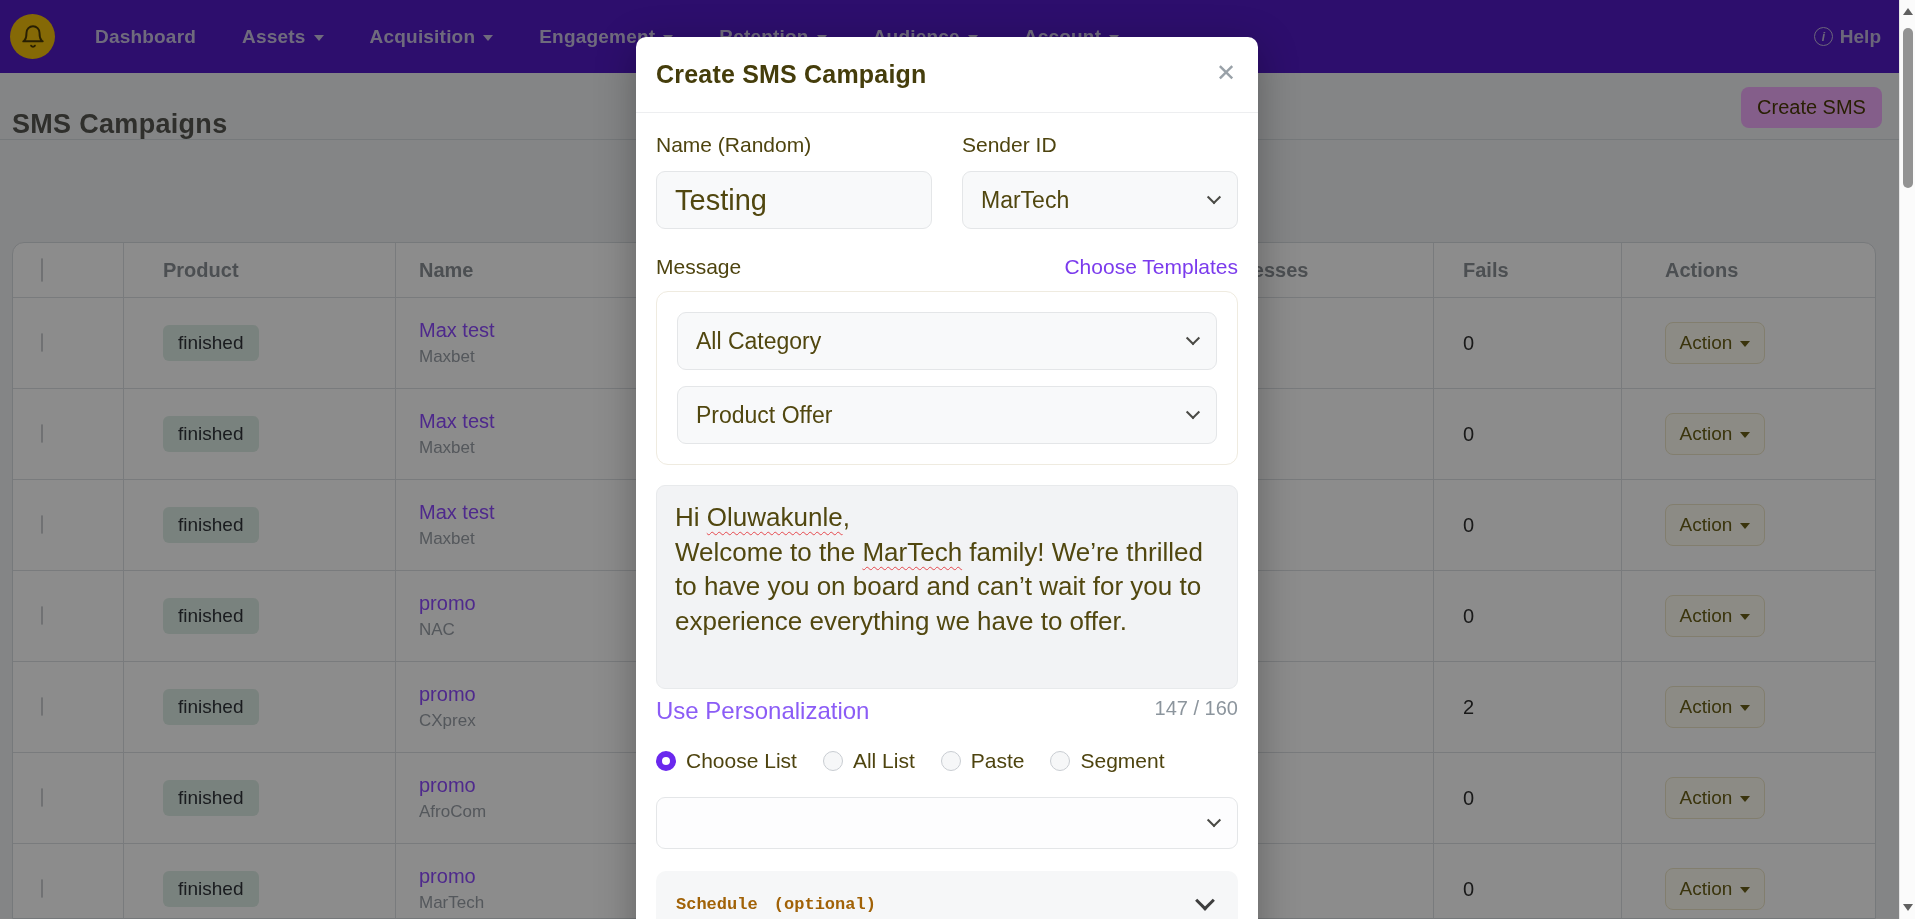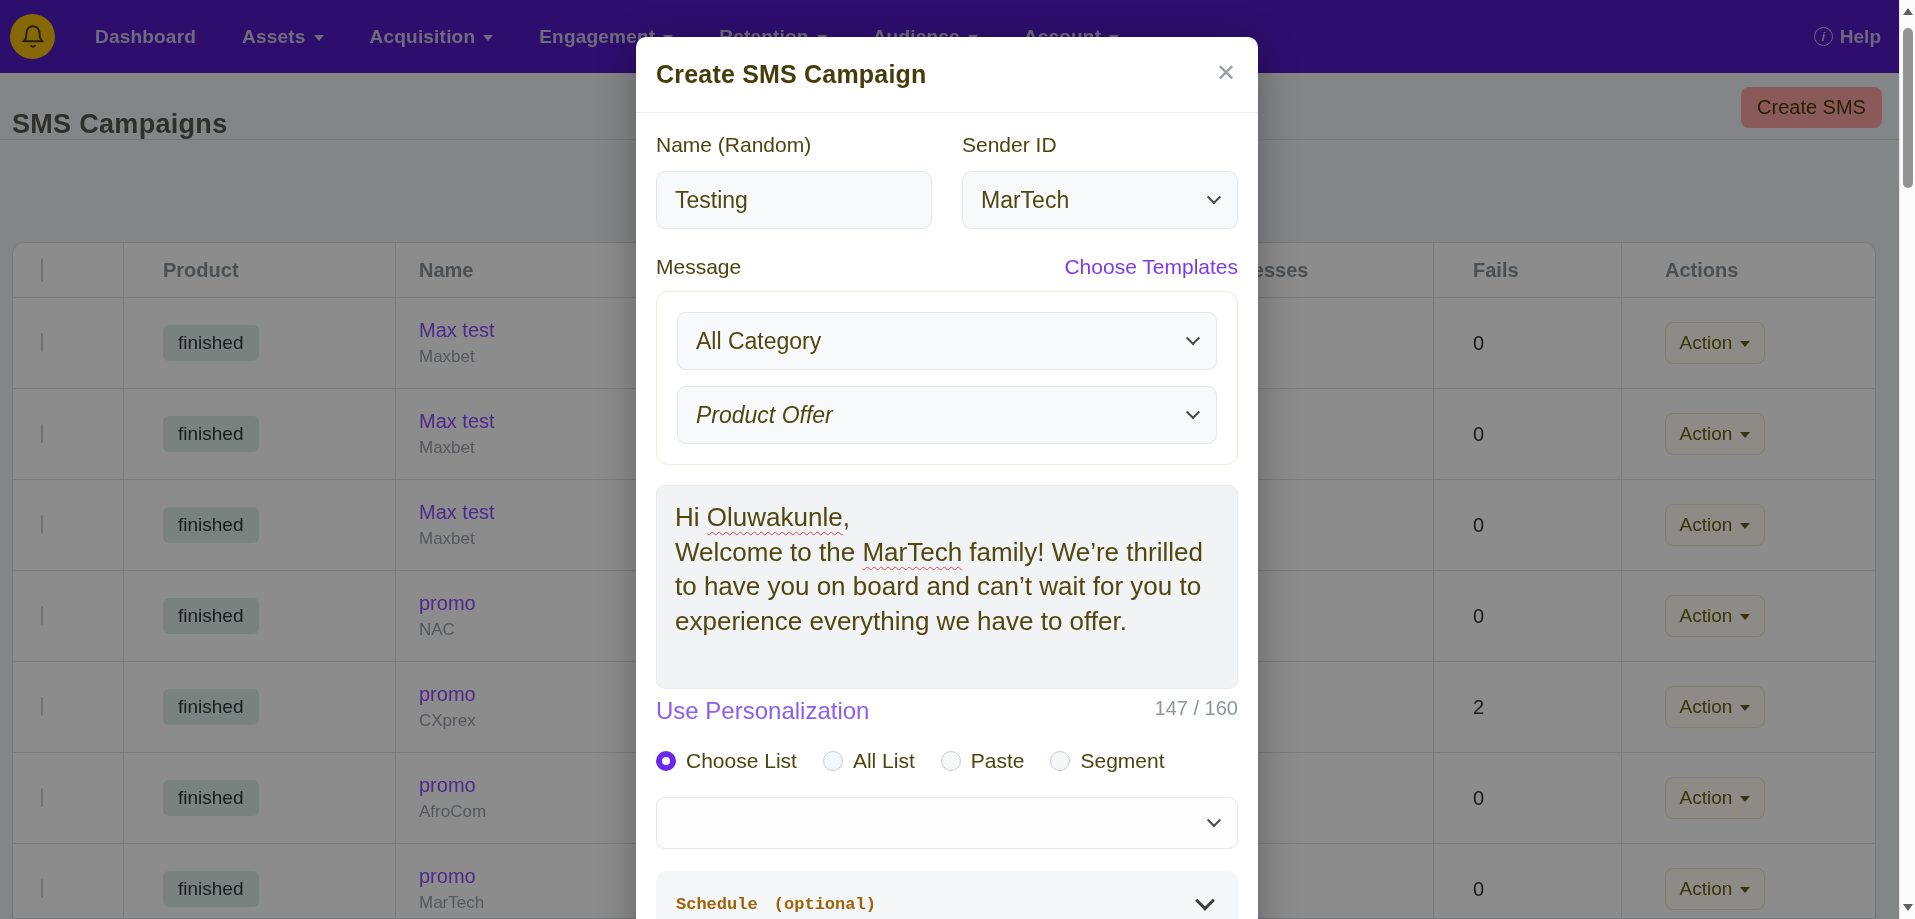--- a/index.html
+++ b/index.html
@@ -14,21 +14,21 @@
   .nav-items { display:flex; align-items:center; gap:46px; margin-left:95px; }
   .nav-item { color:#CBC3E4; font-size:19px; font-weight:700; cursor:pointer; display:flex; align-items:center; letter-spacing:.2px; }
   .nav-caret { width:0; height:0; border-left:5px solid transparent; border-right:5px solid transparent; border-top:6px solid #CBC3E4; display:inline-block; margin-left:8px; margin-top:3px; }
   .nav-help { position:absolute; right:34px; top:0; height:73px; display:flex; align-items:center; gap:7px; color:#C4BBDF; font-size:19px; font-weight:700; cursor:pointer; }
   .info-icon { width:19px; height:19px; border:1.6px solid #C4BBDF; border-radius:50%; display:inline-flex; align-items:center; justify-content:center; font-size:12px; font-style:italic; font-weight:700; }
   .info-icon::before { content:"i"; }
 
   
   .page-head { position:absolute; left:0; top:73px; width:100%; height:67px; border-bottom:1px solid #D8DCE0; z-index:1; }
   .page-title { position:absolute; left:12px; top:36px; font-size:27px; font-weight:700; color:#565650; letter-spacing:.3px; }
-  .create-btn { position:absolute; left:1741px; top:14px; width:141px; height:41px; background:#fca5a5; border:none; border-radius:8px; font-family:inherit; font-size:20px; color:#4A3A06; cursor:pointer; }
+  .create-btn { position:absolute; left:1741px; top:14px; width:141px; height:41px; background:#f0abfc; border:none; border-radius:8px; font-family:inherit; font-size:20px; color:#4A3A06; cursor:pointer; }
 
   
   .toolbar { position:absolute; top:173px; left:0; width:100%; height:49px; z-index:1; }
   .search-box { position:absolute; left:12px; top:0; width:316px; height:49px; background:#FDFDFE; border:1px solid #D4D8DC; border-radius:9px; display:flex; align-items:center; padding-left:16px; }
   .search-icon { position:relative; width:13px; height:13px; border:2.5px solid #4A5BA8; border-radius:50%; display:inline-block; }
   .search-icon::after { content:""; position:absolute; left:10px; top:11px; width:8px; height:2.5px; background:#4A5BA8; transform:rotate(45deg); border-radius:2px; }
   .search-box input { border:none; outline:none; background:transparent; font-family:inherit; font-size:19px; color:#5A5E64; margin-left:14px; width:240px; }
   .search-box input::placeholder { color:#A9ADB3; }
   .select-box { position:absolute; top:0; height:49px; background:#FDFDFE; border:1px solid #D4D8DC; border-radius:9px; display:flex; align-items:center; justify-content:space-between; padding:0 20px; font-size:19px; color:#5F5A46; cursor:pointer; }
   .filter-box { left:338px; width:197px; }
@@ -38,21 +38,21 @@
   
   .table { position:absolute; left:12px; top:242px; width:1864px; height:677px; background:#FFFFFF; border:1px solid #D8DCE0; border-radius:12px 12px 0 0; overflow:hidden; z-index:1; }
   .vline { position:absolute; top:0; bottom:0; width:1px; background:#DCE0E4; }
   .t-header { display:flex; height:54px; align-items:center; color:#8A9095; font-size:20px; font-weight:700; }
   .t-row { display:flex; height:91px; align-items:center; border-top:1px solid #DCE0E4; }
   .c-check { width:110px; padding-left:28px; }
   .c-status { width:272px; padding-left:40px; }
   .c-name { width:1038px; padding-left:24px; }
   .c-name-h { width:700px; padding-left:24px; }
   .c-succ-h { width:338px; padding-left:110px; }
-  .c-fails { width:188px; padding-left:40px; }
+  .c-fails { width:188px; padding-left:30px; }
   .c-actions { flex:1; padding-left:44px; }
   .checkbox { width:21px; height:21px; border:1.5px solid #CCCED2; border-radius:5px; background:#FDFDFD; cursor:pointer; }
   .badge { display:inline-block; background:#DDEDE5; color:#30343A; font-size:19px; padding:7px 15px; border-radius:6px; }
   .name-link { color:#8F4BFF; font-size:20px; font-weight:500; cursor:pointer; }
   .sub-name { color:#9AA0A8; font-size:17px; margin-top:5px; }
   .fails-val { color:#303030; font-size:20px; }
   .action-btn { background:#FFFDF2; border:1px solid #EDE6C8; border-radius:8px; height:42px; width:100px; font-family:inherit; font-size:19px; color:#6B6018; cursor:pointer; display:inline-flex; align-items:center; justify-content:center; gap:8px; }
   .action-caret { width:0; height:0; border-left:5px solid transparent; border-right:5px solid transparent; border-top:6px solid #6B6018; display:inline-block; margin-top:2px; }
 
   
@@ -60,27 +60,27 @@
 
   
   .modal { position:absolute; left:636px; top:37px; width:622px; height:930px; background:#FFFFFF; border-radius:10px; box-shadow:0 10px 40px rgba(0,0,0,.3); z-index:20; }
   .modal-header { position:relative; height:76px; border-bottom:1px solid #EDEEF0; display:flex; align-items:center; padding:0 20px; }
   .modal-title { font-size:25px; font-weight:700; color:#453D0B; letter-spacing:.2px; }
   .modal-close { position:absolute; right:22px; top:24px; font-size:24px; color:#99A1A8; background:none; border:none; cursor:pointer; font-family:inherit; line-height:1; }
   .modal-body { padding:20px; }
   .field-row { display:flex; gap:30px; }
   .field { width:276px; }
   .field-label { font-size:21px; color:#4E440F; margin-bottom:14px; }
-  .text-input { width:276px; height:58px; background:#F8F9FA; border:1px solid #E4E6E8; border-radius:9px; padding:0 18px; font-family:inherit; font-size:23px; color:#51470F; outline:none; }
+  .text-input { width:276px; height:58px; background:#F8F9FA; border:1px solid #E4E6E8; border-radius:9px; padding:0 18px; font-family:inherit; font-size:29px; color:#51470F; outline:none; }
   .sel { height:58px; background:#F8F9FA; border:1px solid #E4E6E8; border-radius:9px; display:flex; align-items:center; justify-content:space-between; padding:0 18px; font-size:23px; color:#51470F; cursor:pointer; }
   .sel .chev { border-color:#4A4A45; }
   .msg-head { display:flex; justify-content:space-between; align-items:flex-end; margin-top:26px; }
   .tpl-link { color:#7B3BED; font-size:21px; cursor:pointer; }
   .tpl-box { margin-top:12px; border:1px solid #EFEBE0; border-radius:12px; padding:20px; }
-  .tpl-box .sel + .sel { margin-top:16px;font-style:italic; }
+  .tpl-box .sel + .sel { margin-top:16px; }
   .msg-area { margin-top:20px; height:204px; background:#F2F3F5; border:1px solid #E8EAEC; border-radius:9px; padding:14px 18px; font-size:26px; line-height:1.33; color:#51470F; white-space:pre-wrap; overflow:hidden; cursor:text; }
   .sq { text-decoration:underline; text-decoration-style:wavy; text-decoration-color:#E5484D; text-decoration-thickness:1.4px; text-underline-offset:5px; }
   .msg-foot { display:flex; justify-content:space-between; margin-top:8px; }
   .pers-link { color:#8b5cf6; font-size:24px; cursor:pointer; }
   .counter { color:#8C959D; font-size:20px; }
   .radio-row { display:flex; align-items:center; gap:26px; margin-top:24px; }
   .radio-opt { display:flex; align-items:center; gap:10px; cursor:pointer; }
   .radio { width:20px; height:20px; border-radius:50%; border:1px solid #C9CDD2; background:#F6F7F8; }
   .radio.sel-r { border:6px solid #6A28EE; background:#FFFFFF; }
   .radio-label { font-size:21px; color:#4E440F; }

